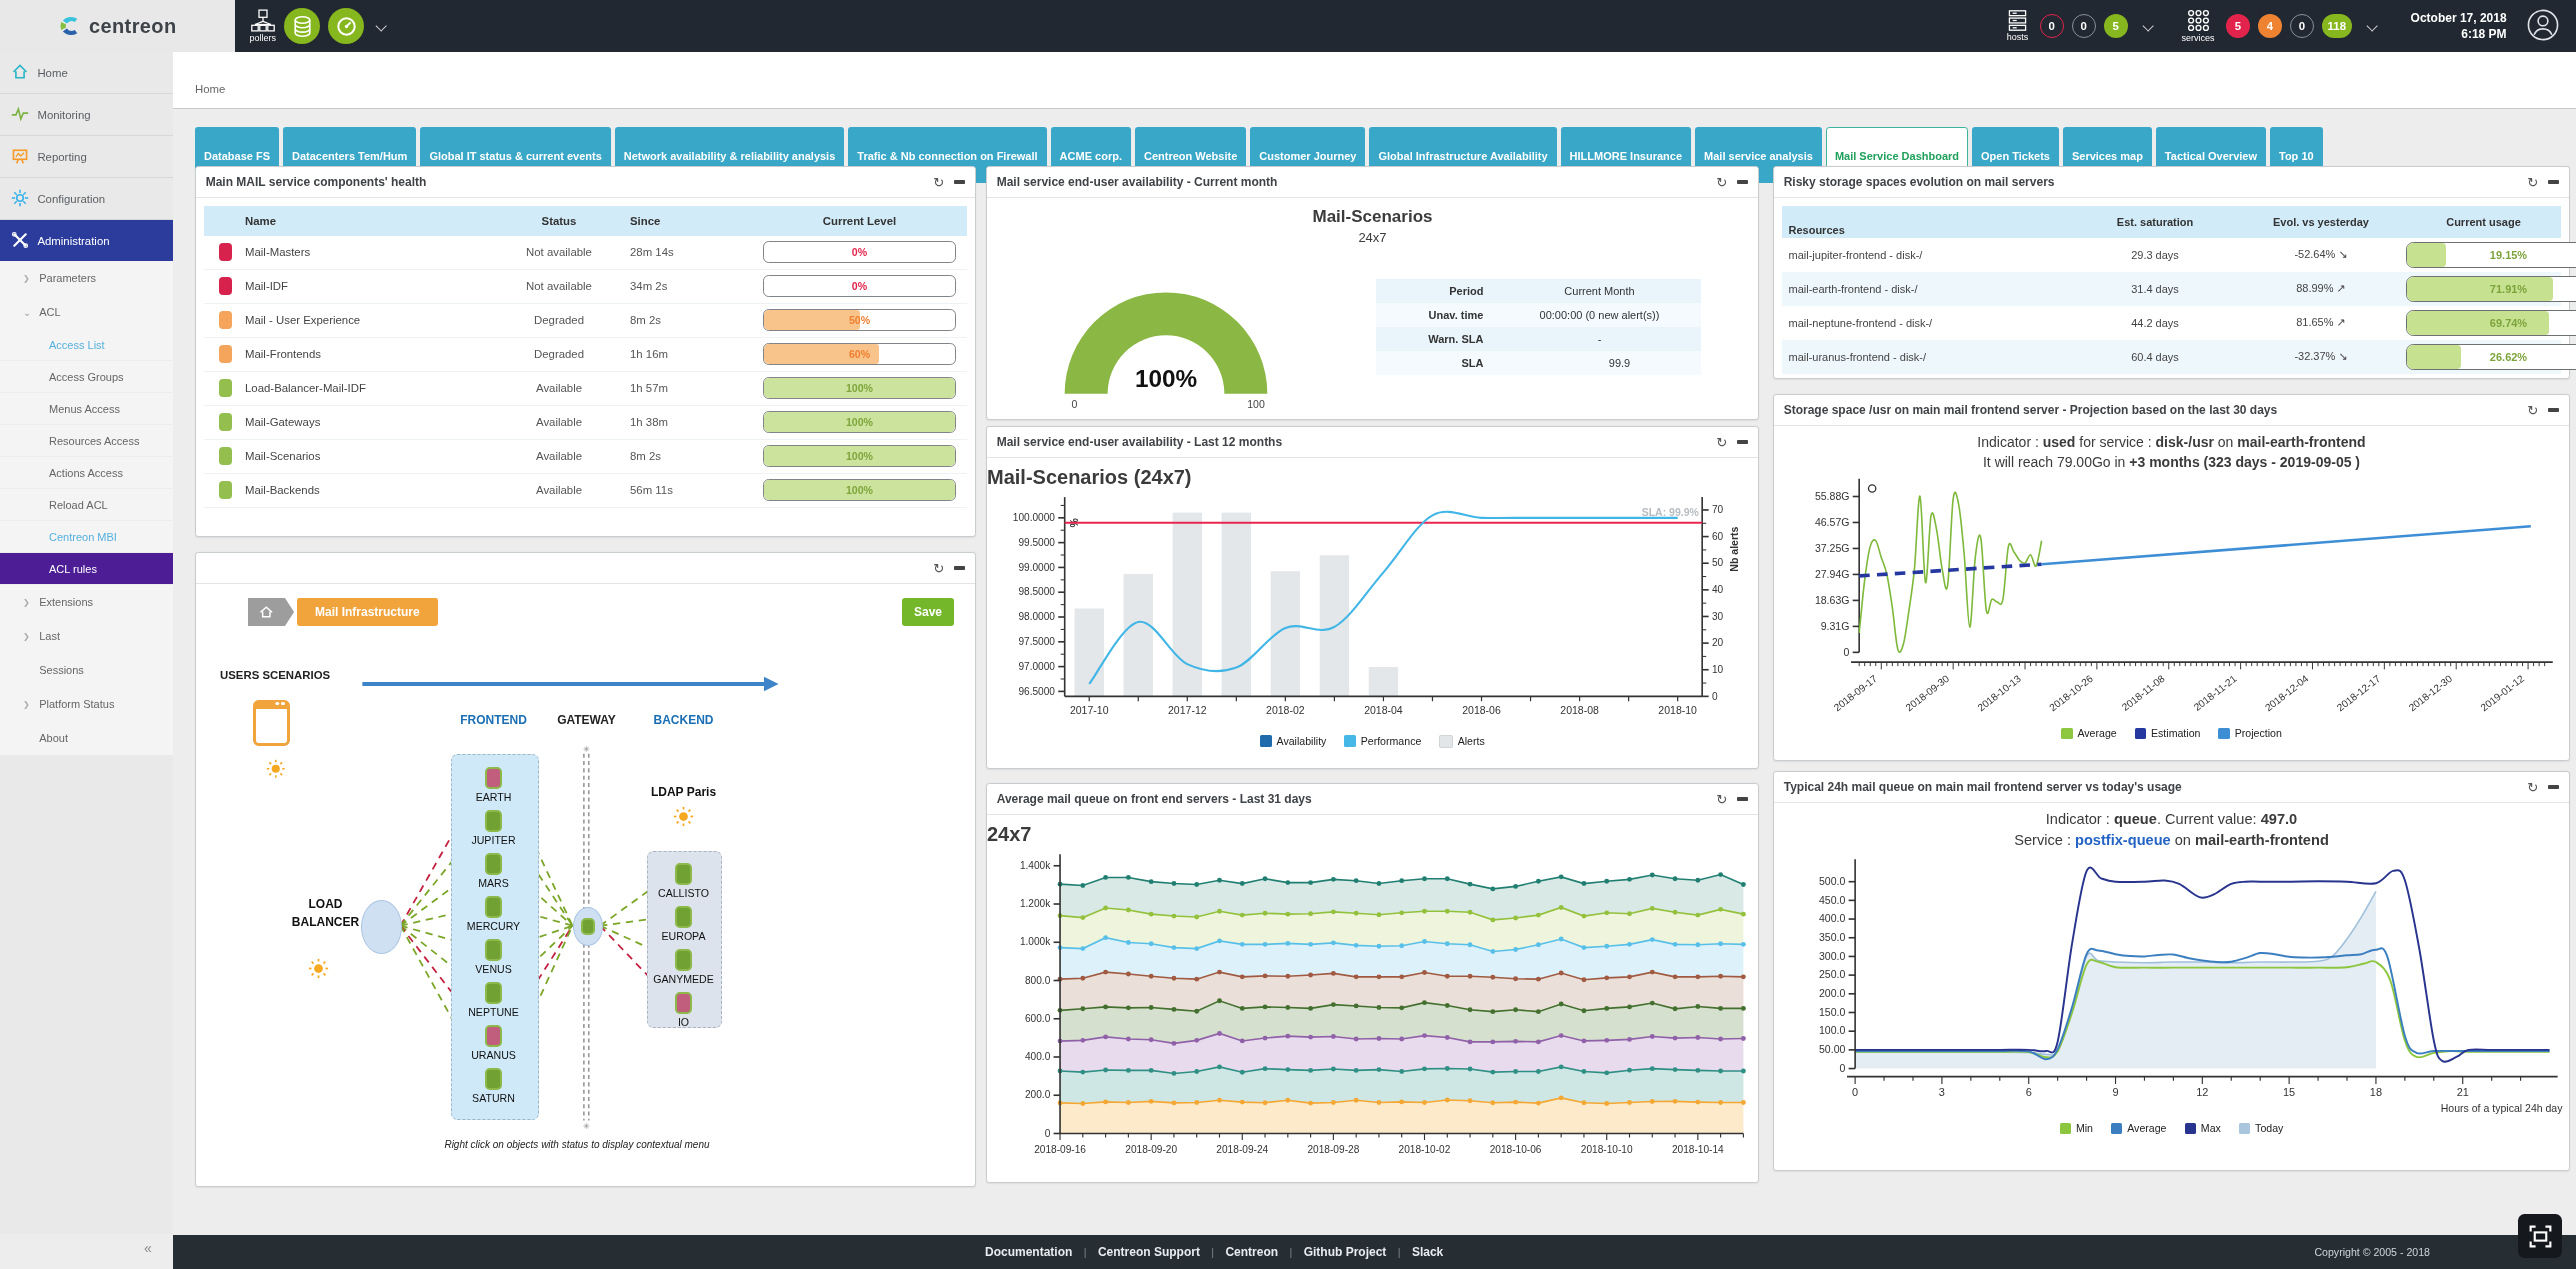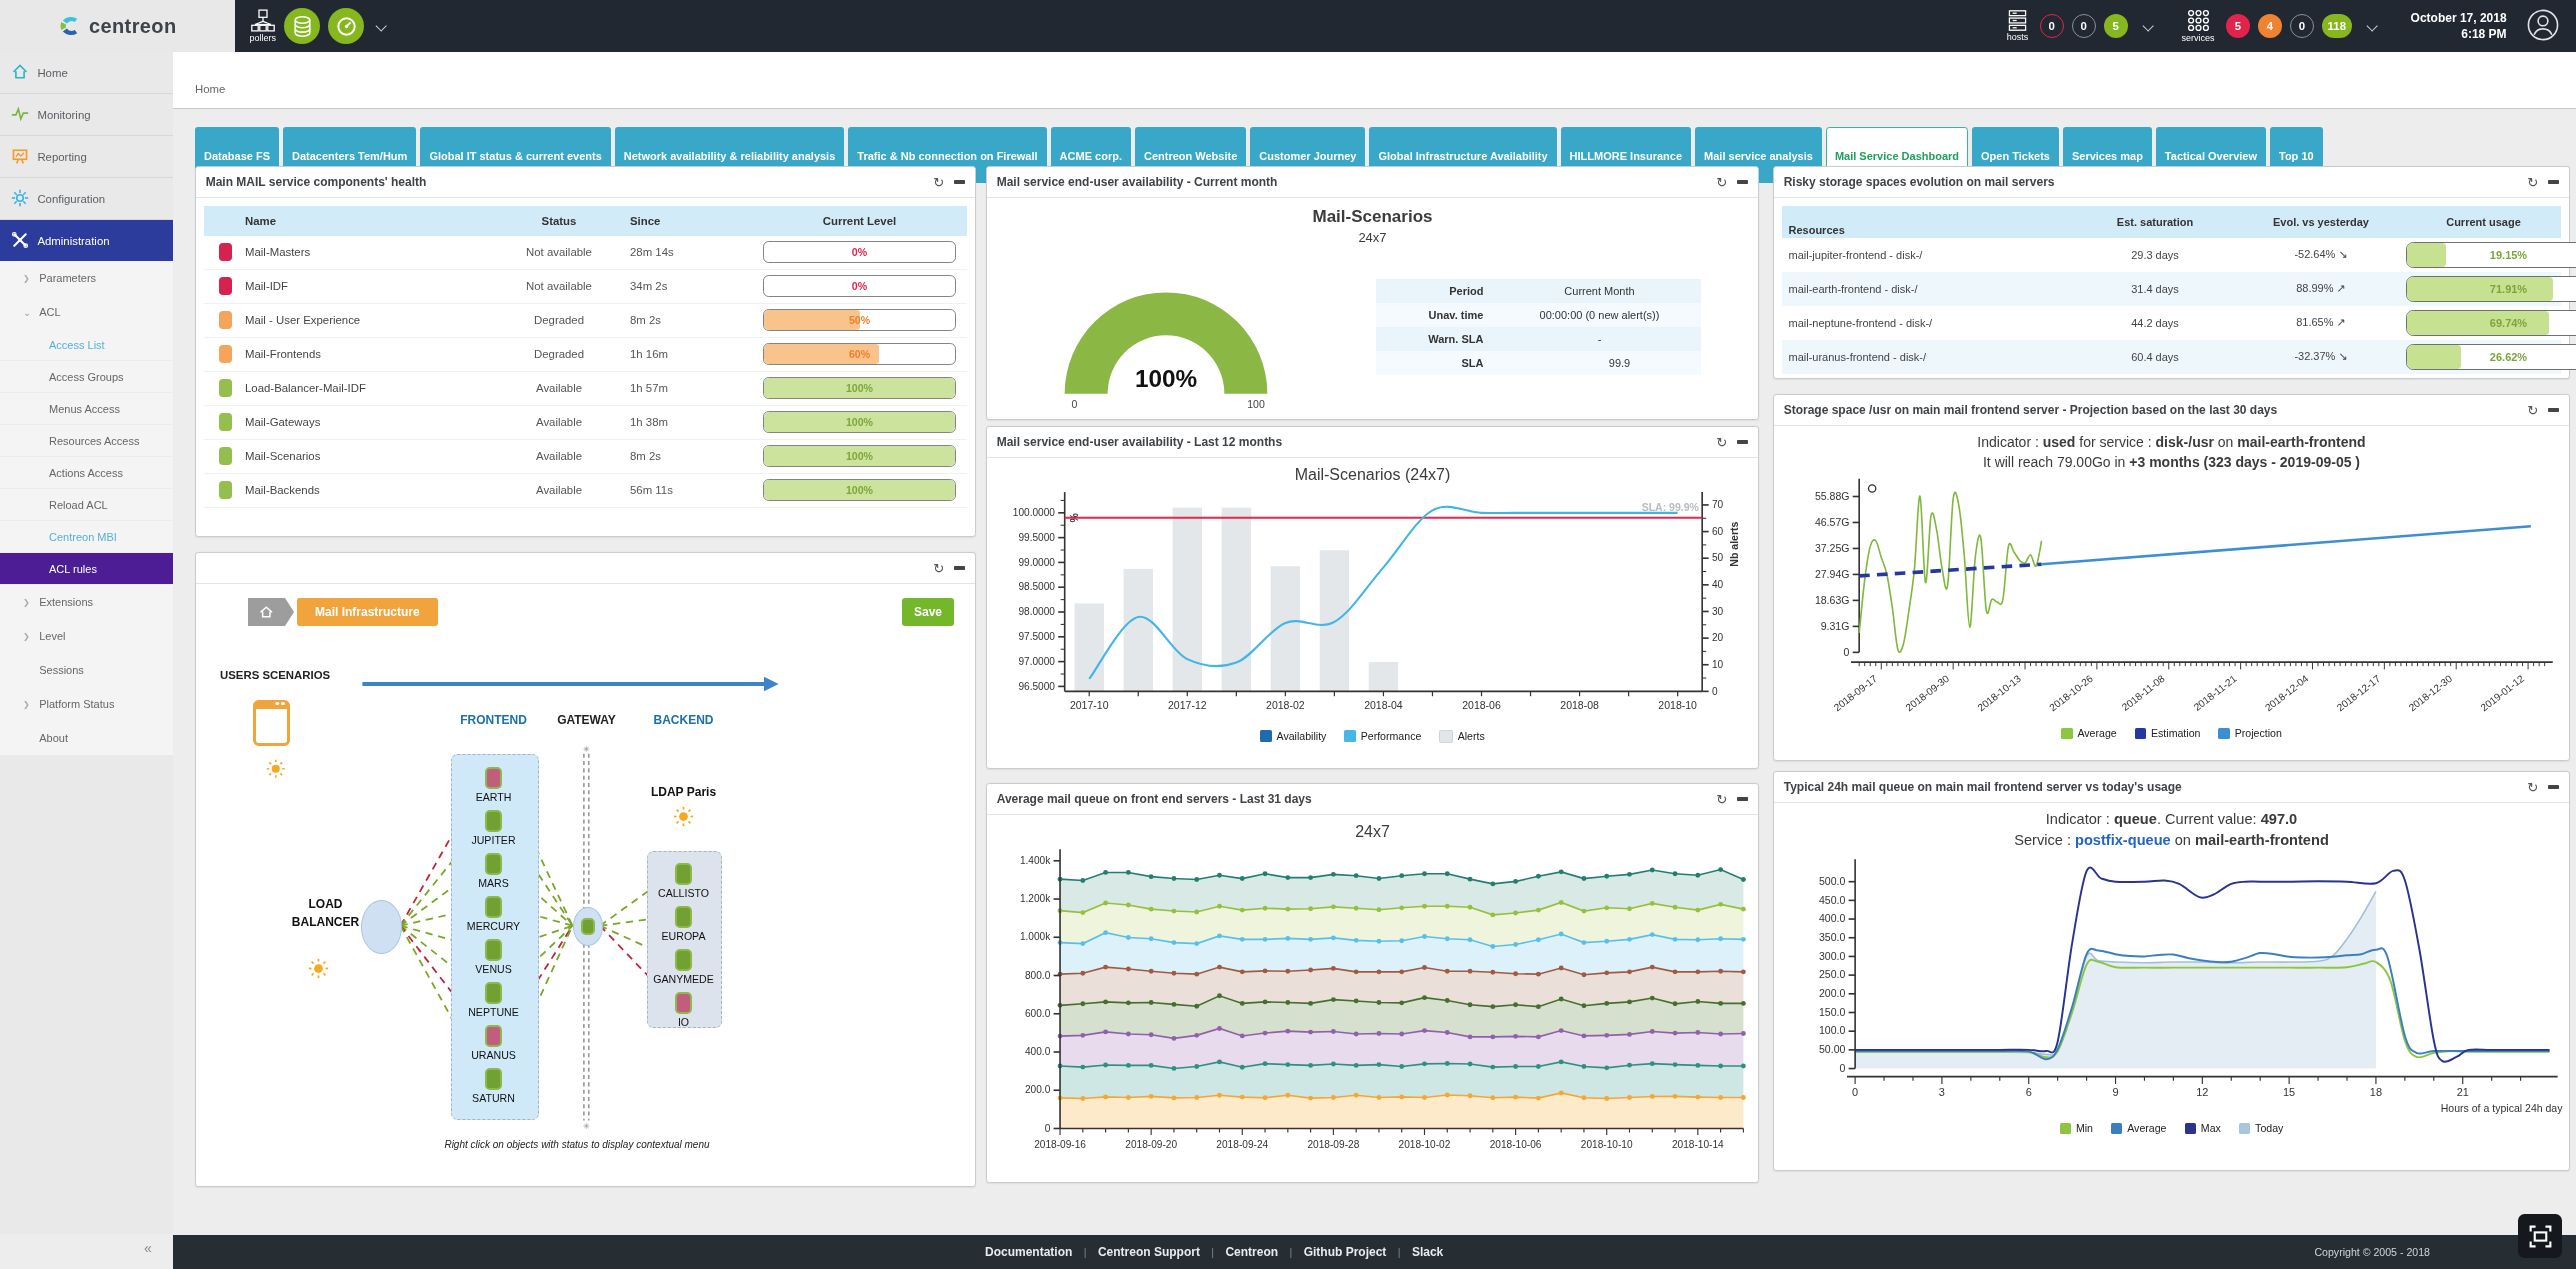--- a/index.html
+++ b/index.html
@@ -58,21 +58,21 @@
   .pill .plabel{position:absolute;width:100%;text-align:center;line-height:20px;font-size:10.6px;font-weight:bold}
   
   .gtitle{ text-align:center;font-size:17px;font-weight:bold;color:#3b3b3b;margin-top:8px}
   .gsub{text-align:center;font-size:13px;color:#3b3b3b;margin-top:3.2px}
   #gauge-wrap{position:absolute;left:45px;top:65px}
   #gauge-info{position:absolute;right:57px;top:80px;width:325px}
   .girow{display:grid;grid-template-columns:122px 1fr;height:24px;align-items:center;font-size:11px;color:#333}
   .girow .gl{font-weight:bold;text-align:right;padding-right:14.6px}
   .girow .gv{text-align:center}
   
-  .ctitle{text-align:center;font-size:16px;font-weight:normal;color:#3b3b3b;padding-top:6.5px}
+  .ctitle{text-align:left;font-size:20px;font-weight:bold;color:#3b3b3b;padding-top:6.5px}
   .legendrow{display:flex;justify-content:center;gap:18px;align-items:center}
   .legend-item{display:flex;align-items:center;gap:4.9px;font-size:10.6px;color:#222}
   .legend-sq{width:11.4px;height:11.4px;border-radius:1.6px}
   .subline{text-align:center;font-size:14px;color:#3b3b3b;line-height:1.45}
   
   .rrow{display:grid;grid-template-columns:292px 162px 170px 1fr;align-items:center;height:34px;font-size:11px;color:#444}
   .rhead{background:#d2ebf8;height:32px;font-weight:bold;color:#333}
   .rpill{position:relative;width:203px;height:24px;border:1.6px solid #6e7173;border-radius:7.3px;background:#fff;margin:0 auto;overflow:hidden}
   .rpill .fill{position:absolute;left:0;top:0;bottom:0;background:#c6e190;border-radius:4px}
   .rpill .plabel{position:absolute;width:100%;text-align:center;line-height:24px;font-size:11px;font-weight:bold;color:#7da33c}
@@ -270,21 +270,21 @@
       <div class="sb-sub2">Actions Access</div>
       <div class="sb-sub2">Reload ACL</div>
       <div class="sb-sub2 link">Centreon MBI</div>
       <div class="sb-sub2 selected">ACL rules</div>
       <div class="sb-sub1">
         <span class="sb-chev" style="font-size: 8px;">❯</span>
         <span>Extensions</span>
       </div>
       <div class="sb-sub1">
         <span class="sb-chev" style="font-size: 8px;">❯</span>
-        <span>Level</span>
+        <span>Last</span>
       </div>
       <div class="sb-sub1">
         <span class="sb-chev"></span>
         <span>Sessions</span>
       </div>
       <div class="sb-sub1">
         <span class="sb-chev" style="font-size: 8px;">❯</span>
         <span>Platform Status</span>
       </div>
       <div class="sb-sub1">

